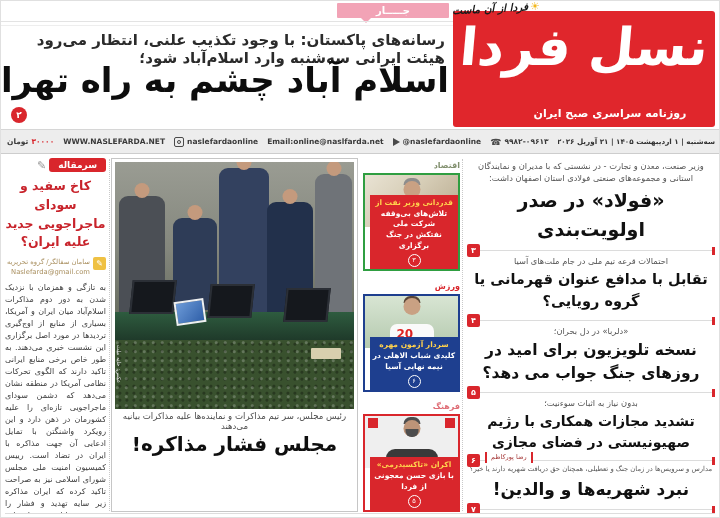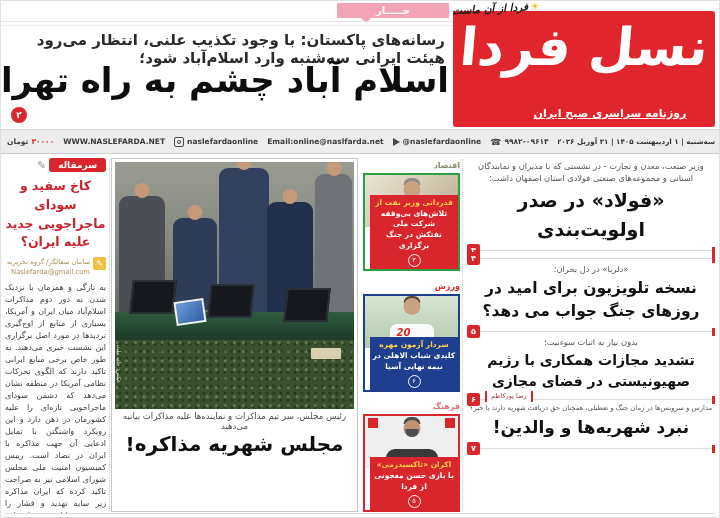--- a/index.html
+++ b/index.html
@@ -17,21 +17,21 @@
   .motto{position:absolute;left:440px;top:1px;width:110px;text-align:center;font-size:10.5px;
          font-weight:bold;font-style:italic;color:#1a1a1a;transform:rotate(-3deg);z-index:3;}
   .sun{color:#f3b81e;font-size:11px;margin-left:2px;}
 
   
   .masthead{position:absolute;left:452px;top:10px;width:262px;height:116px;background:#e0262c;
             border-radius:3px;z-index:2;}
   .mast-title{color:#fff;font-size:52px;font-weight:bold;text-align:center;margin-top:8px;
               line-height:1.1;transform:skewX(-5deg);}
   .mast-sub{position:absolute;bottom:7px;left:10px;right:14px;color:#fff;font-size:11px;
-            font-weight:bold;text-align:center;padding-left:56px;text-decoration:underline;}
+            font-weight:bold;text-align:center;padding-left:56px;}
 
   
   .lead-kicker{position:absolute;left:8px;top:30px;width:436px;text-align:right;font-size:15px;
                font-weight:bold;color:#2b2b2b;}
   .lead-headline{position:absolute;left:2px;top:52px;width:446px;text-align:center;font-size:34px;
                  font-weight:bold;color:#0d0d0d;white-space:nowrap;line-height:1.6;}
   .lead-badge{position:absolute;left:10px;top:106px;width:16px;height:16px;border-radius:50%;
               background:#d9262c;color:#fff;font-size:9px;font-weight:bold;line-height:16px;text-align:center;}
 
   
@@ -101,21 +101,21 @@
   .photo-area{position:relative;height:52px;overflow:hidden;}
   .pa1{background:linear-gradient(135deg,#e9e3d4 0%,#d6cdb6 45%,#b5a78c 100%);}
   .pa2{background:linear-gradient(#d8e5d3,#b4c9ae);}
   .pa3{background:#efefef;}
   .head{position:absolute;left:50%;transform:translateX(-50%);width:17px;height:17px;border-radius:50%;background:#c9a183;}
   .hair{position:absolute;left:50%;transform:translateX(-50%);width:17px;height:7px;border-radius:8px 8px 0 0;background:#8d8d8d;}
   .suit{position:absolute;left:50%;transform:translateX(-50%);border-radius:9px 9px 0 0;}
   .s1{bottom:-5px;width:56px;height:26px;background:#3f4449;}
   .jersey{position:absolute;left:50%;transform:translateX(-50%);bottom:-4px;width:44px;height:28px;
           background:#fafafa;border-radius:7px 7px 0 0;}
-  .jersey-num{position:absolute;left:7px;top:3px;font-size:10px;font-weight:bold;color:#d22;font-style:italic;}
+  .jersey-num{position:absolute;left:7px;top:3px;font-size:12px;font-weight:bold;color:#d22;}
   .s3{bottom:-5px;width:52px;height:24px;background:#3a3a3a;}
   .beard{position:absolute;left:50%;transform:translateX(-50%);top:13px;width:13px;height:8px;border-radius:0 0 6px 6px;background:#4d4d4d;}
   .logo-sq{position:absolute;width:10px;height:10px;background:#d9262c;top:2px;}
   .overlay{position:absolute;left:5px;right:0;bottom:0;text-align:center;padding:3px 1px 2px;line-height:1.45;}
   .ov1,.ov3{background:#d9262c;} .ov2{background:#1e3f8f;}
   .ln-y{color:#ffd24d;font-size:7.5px;font-weight:bold;}
   .ln-w{color:#fff;font-size:7.5px;font-weight:bold;}
   .card-page{width:11px;height:11px;border:1px solid #fff;border-radius:50%;color:#fff;font-size:6.5px;
              line-height:11px;text-align:center;margin:2px auto 0;}
 
@@ -206,21 +206,21 @@
       <div class="desk"></div>
       <div class="mon m1"></div>
       <div class="mon m2"></div>
       <div class="mon m3"></div>
       <div class="bench"></div>
       <div class="paper-blue"></div>
       <div class="stack"></div>
       <div class="photo-credit" dir="rtl">عکس: خانه ملت</div>
     </div>
     <div class="cap-kicker" dir="rtl">رئیس مجلس، سر تیم مذاکرات و نماینده‌ها علیه مذاکرات بیانیه می‌دهند</div>
-    <div class="cap-headline" dir="rtl">مجلس شهریه مذاکره!</div>
+    <div class="cap-headline" dir="rtl">مجلس فشار مذاکره!</div>
   </div>
 
   <div class="card" style="top:160px;">
     <div class="card-label lab-econ">اقتصاد</div>
     <div class="card-frame f1">
       <div class="photo-area pa1">
         <div class="hair" style="top:3px;"></div>
         <div class="head" style="top:6px;"></div>
         <div class="suit s1"></div>
       </div>
@@ -276,20 +276,24 @@
 
     <div>
       <div class="r-kicker">وزیر صنعت، معدن و تجارت - در نشستی که با مدیران و نمایندگان استانی و مجموعه‌های صنعتی فولادی استان اصفهان داشت:</div>
       <div class="r-headline h1a">«فولاد» در صدر اولویت‌بندی</div>
     </div>
     <div class="divider">
       <span class="pg">۳</span>
       <span class="tick"></span>
     </div>
 
+    <div>
+      <div class="r-kicker">احتمالات قرعه تیم ملی در جام ملت‌های آسیا</div>
+      <div class="r-headline h2a">تقابل با مدافع عنوان قهرمانی یا گروه رویایی؟</div>
+    </div>
     <div class="divider">
       <span class="pg">۴</span>
       <span class="tick"></span>
     </div>
 
     <div>
       <div class="r-kicker">«دلربا» در دل بحران؛</div>
       <div class="r-headline h3a">نسخه تلویزیون برای امید در روزهای جنگ جواب می دهد؟</div>
     </div>
     <div class="divider">

